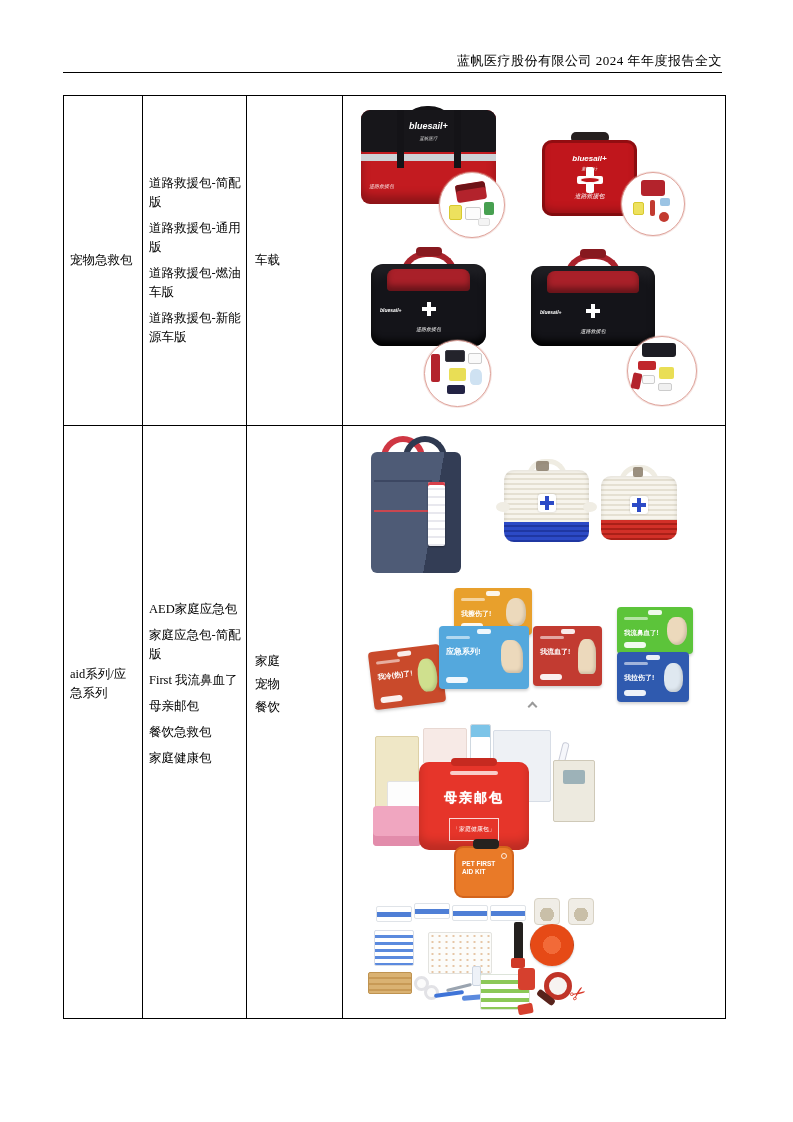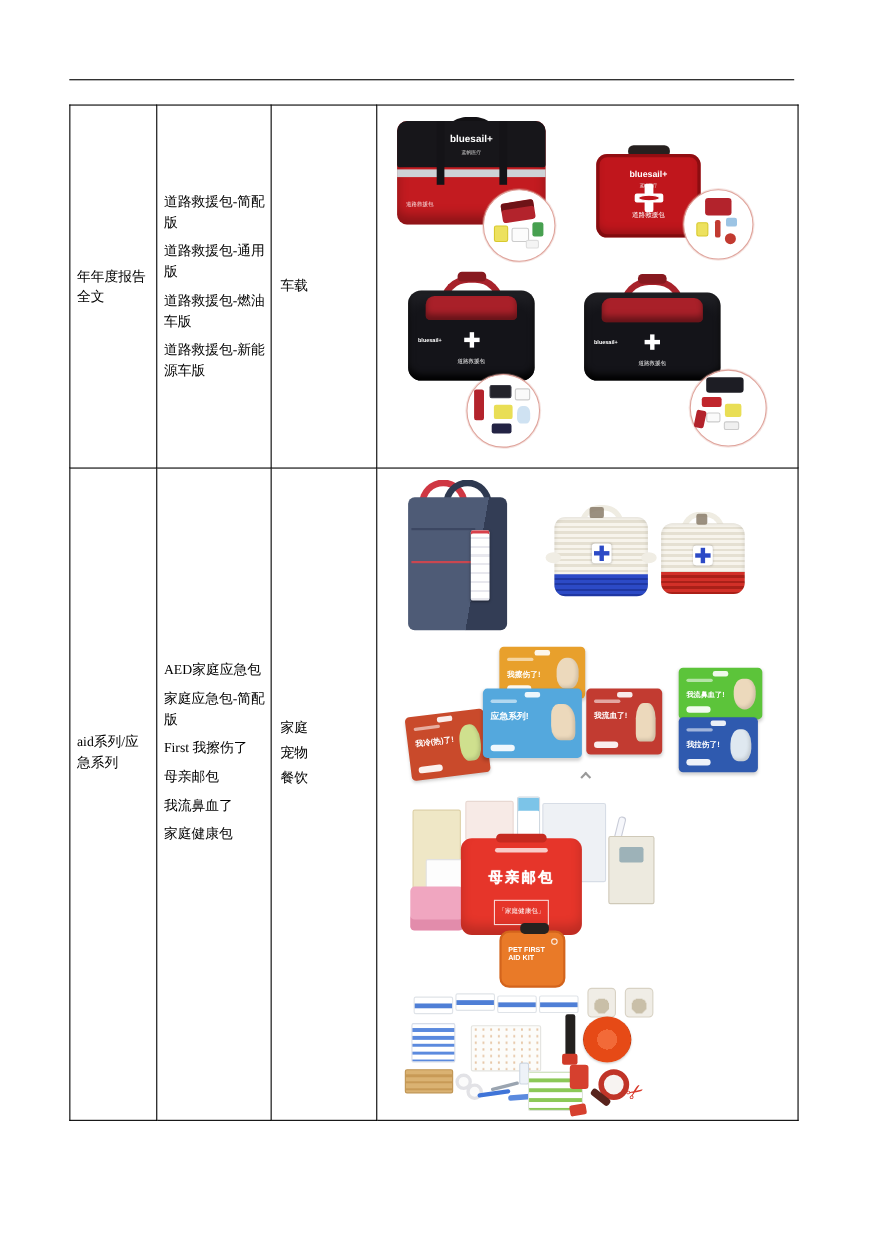--- a/index.html
+++ b/index.html
@@ -110,46 +110,47 @@
   .pet-title{left:6px;top:12px;width:40px;color:#fff;font-weight:bold;font-size:6.5px;line-height:8px;}
   .pet-logo{right:5px;top:5px;width:6px;height:6px;border:1px solid rgba(255,255,255,.85);border-radius:50%;}
   .gauze{position:absolute;width:36px;height:16px;background:linear-gradient(180deg,#fff 0 5px,#4f7fd6 5px 10px,#fff 10px);border:1px solid #dfe3e8;border-radius:2px;}
   .pouch{position:absolute;width:26px;height:27px;background:radial-gradient(circle at 50% 62%,#c9bfa8 0 7px,#f0ede6 7px);border:1px solid #d8d2c4;border-radius:4px;}
 </style>
 </head>
 <body>
 
 <div class="page">
 
+  <div class="header-title">蓝帆医疗股份有限公司 2024 年年度报告全文</div>
   <div class="header-rule"></div>
 
   <table class="main-table">
     <colgroup>
         <col style="width:79px">
         <col style="width:104px">
         <col style="width:96px">
         <col style="width:383px">
       </colgroup>
     <tbody>
 
     <tr style="height:330px;">
       <td class="series-cell">
-        <div class="series-text">年年度报告全文</div>
+        <div class="series-text">宠物急救包</div>
       </td>
       <td class="products-cell">
         <p>道路救援包-简配版</p>
         <p>道路救援包-通用版</p>
         <p>道路救援包-燃油车版</p>
         <p>道路救援包-新能源车版</p>
       </td>
       <td class="scenes-cell">
         <p>车载</p>
       </td>
       <td>
-        <div class="img-area" style="height:329px;">
+        <div class="img-area" style="height:329px;font-style:italic;">
 
           <div class="ill" style="left:18px;top:14px;width:135px;height:94px;">
             <div class="abs duffel-handle"></div>
             <div class="abs duffel-body"></div>
             <div class="abs duffel-top"></div>
             <div class="abs duffel-stripe"></div>
             <div class="abs duffel-strap" style="left:36px;"></div>
             <div class="abs duffel-strap" style="left:93px;"></div>
             <div class="abs duffel-brand sans">bluesail+</div>
             <div class="abs duffel-sub sans">蓝帆医疗</div>
@@ -231,23 +232,23 @@
     </tr>
 
     <tr style="height:593px;">
       <td class="series-cell">
         <div class="series-text lift">aid系列/应急系列</div>
       </td>
       <td class="products-cell">
         <div class="lift">
           <p>AED家庭应急包</p>
           <p>家庭应急包-简配版</p>
-          <p>First 我擦伤了</p>
+          <p>First 我流鼻血了</p>
           <p>母亲邮包</p>
-          <p>我流鼻血了</p>
+          <p>餐饮急救包</p>
           <p>家庭健康包</p>
         </div>
       </td>
       <td class="scenes-cell">
         <div class="lift">
           <p>家庭</p>
           <p>宠物</p>
           <p>餐饮</p>
         </div>
       </td>

